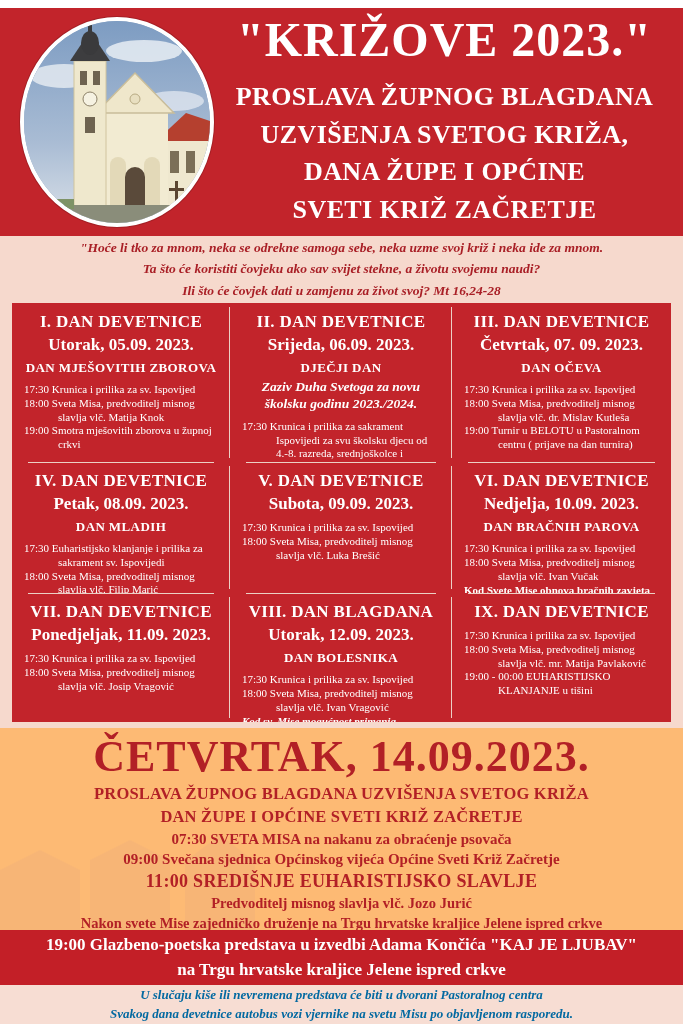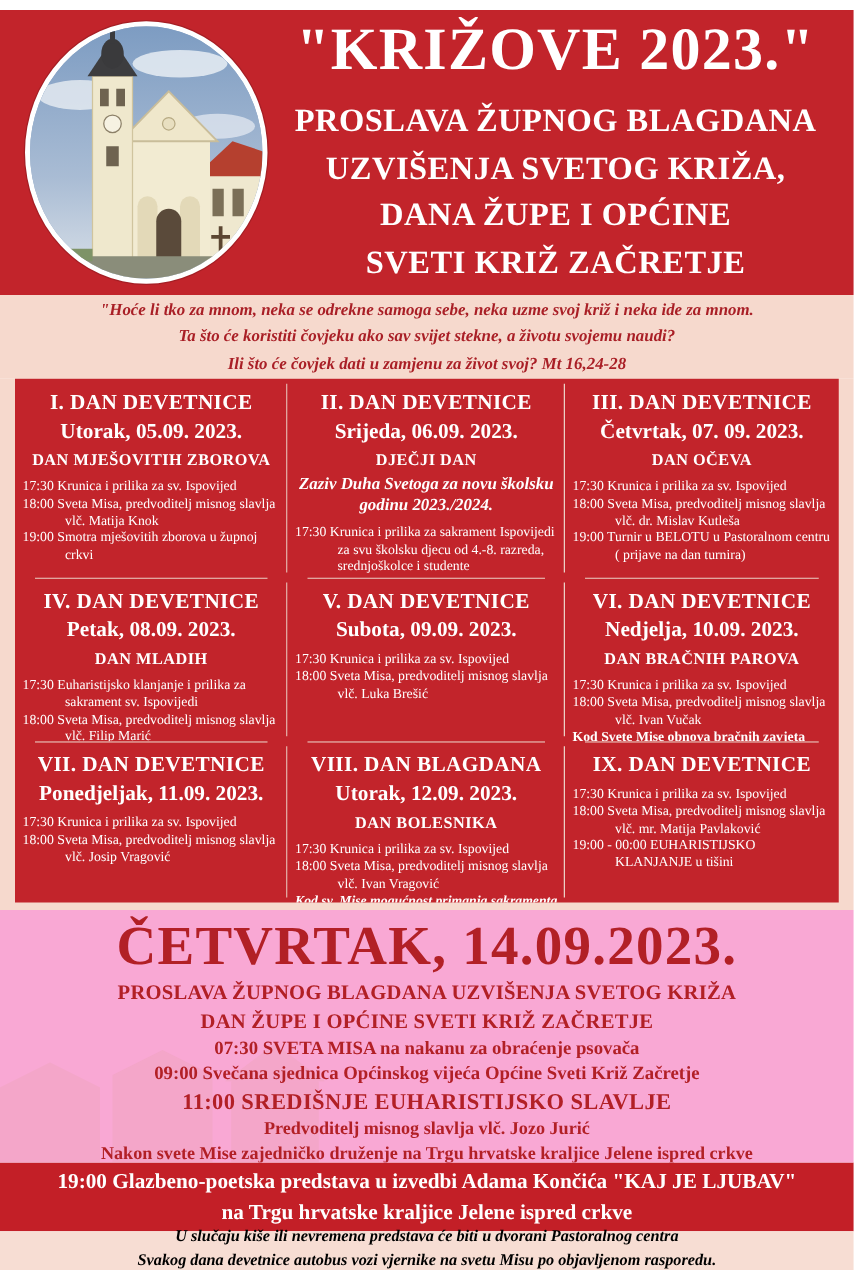--- a/index.html
+++ b/index.html
@@ -25,59 +25,59 @@
   .quote{height:67px;background:#f6d9cd;color:#a91f26;font-weight:bold;
          font-style:italic;font-size:13.5px;text-align:center;
          display:flex;flex-direction:column;justify-content:center;gap:3px;
          line-height:1.35;}
 
   
   .grid-wrap{height:425px;background:#f6d9cd;padding:0 12px 6px;box-sizing:border-box;}
   .grid{width:659px;height:419px;background:#c2242b;display:grid;
         grid-template-columns:218px 222px 219px;grid-template-rows:159px 131px 129px;}
   .cell{position:relative;color:#ffffff;text-align:center;
-        padding:9px 6px 0;box-sizing:border-box;overflow:hidden;}
+        padding:9px 12px 0;box-sizing:border-box;overflow:hidden;}
   .cell.vline::after{content:"";position:absolute;top:4px;bottom:4px;right:0;
         width:1px;background:#ecd0c5;}
   .cell.ruled::before{content:"";position:absolute;top:0;left:16px;right:16px;
         height:1px;background:#ecd0c5;}
   .cell-title{font-size:17px;font-weight:bold;letter-spacing:.3px;}
   .cell-date{font-size:17px;font-weight:bold;margin-top:3px;}
   .cell-theme{font-size:13px;font-weight:bold;letter-spacing:.4px;margin-top:5px;}
   .cell-note{font-size:13.5px;font-weight:bold;font-style:italic;margin-top:3px;line-height:1.25;}
   .items{margin-top:7px;text-align:left;}
   .item{font-size:11px;font-weight:normal;line-height:1.25;
         padding-left:34px;text-indent:-34px;}
   .cell-extra{font-size:11px;font-weight:bold;text-align:left;line-height:1.25;margin-top:1px;}
   .cell-foot{font-size:11px;font-weight:bold;font-style:italic;text-align:left;
         line-height:1.25;margin-top:1px;}
 
   
-  .feast{position:relative;height:202px;background:#f9a8d4;color:#b22026;
+  .feast{position:relative;height:202px;background:#fdba74;color:#b22026;
          text-align:center;padding-top:6px;box-sizing:border-box;overflow:hidden;}
   .feast .watermark{position:absolute;left:0;bottom:0;opacity:.14;pointer-events:none;}
   .feast-title{position:relative;font-size:44px;font-weight:bold;letter-spacing:1px;line-height:1.05;}
   .fd{position:relative;font-weight:bold;}
   .fd-l0{font-size:16.5px;margin-top:4px;letter-spacing:.2px;}
   .fd-l1{font-size:16.5px;margin-top:3px;letter-spacing:.2px;}
   .fd-l2{font-size:15px;margin-top:4px;}
   .fd-l3{font-size:15px;margin-top:3px;}
   .fd-l4{font-size:18px;margin-top:3px;letter-spacing:.3px;}
   .fd-l5{font-size:14.5px;margin-top:3px;}
   .fd-l6{font-size:14.5px;margin-top:3px;}
 
   
   .band{height:55px;background:#c31f27;color:#ffffff;font-weight:bold;
         font-size:17px;text-align:center;display:flex;flex-direction:column;
         justify-content:center;gap:2px;line-height:1.3;}
 
   
-  .footer{height:31px;background:#f7ddd3;color:#000000;font-weight:bold;
+  .footer{height:39px;background:#f7ddd3;color:#0369a1;font-weight:bold;
           font-style:italic;font-size:13px;text-align:center;display:flex;
-          flex-direction:column;justify-content:flex-end;gap:3px;}
+          flex-direction:column;justify-content:center;gap:3px;}
 </style>
 </head>
 <body>
 
 <div class="poster">
 
   <div class="top-strip"></div>
 
   <div class="header">
     <div class="oval">

